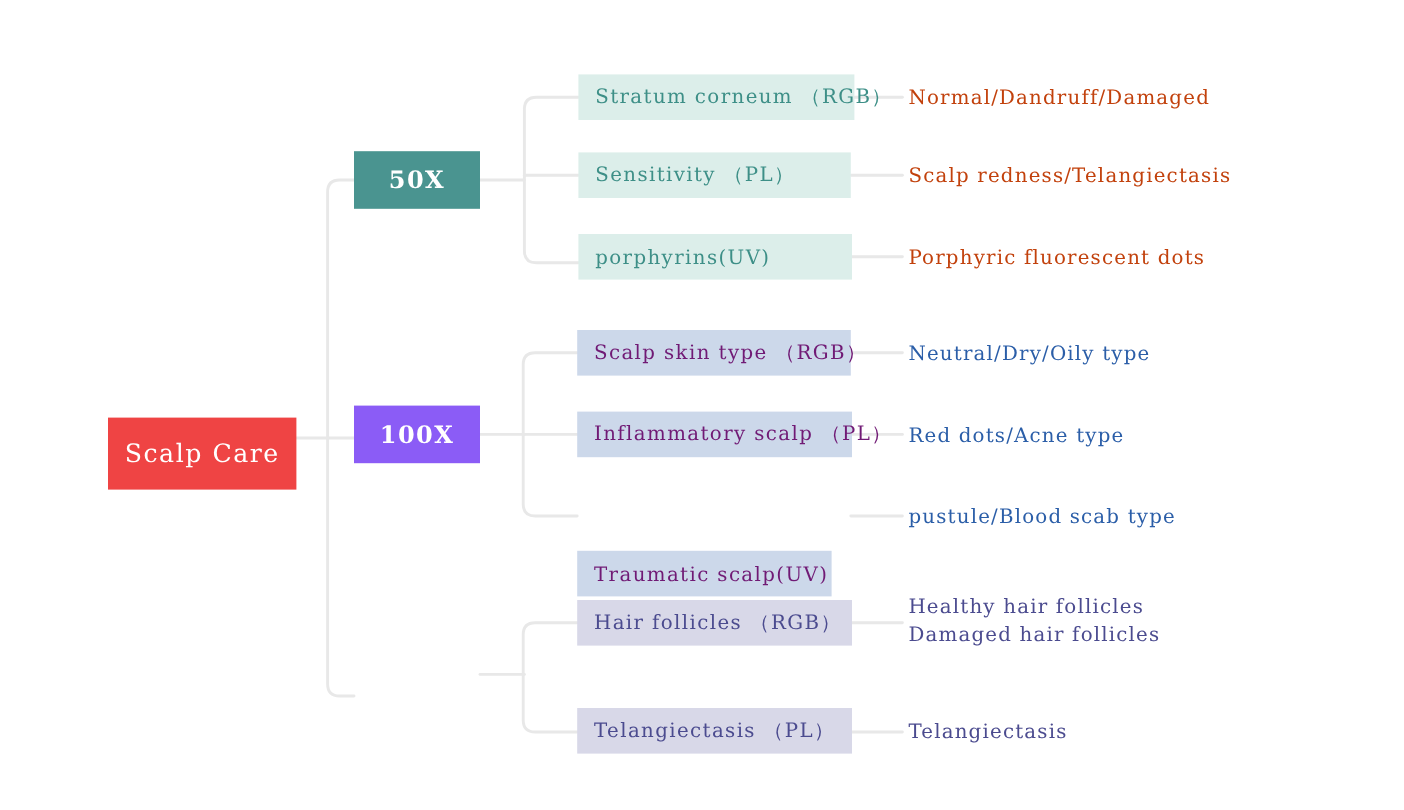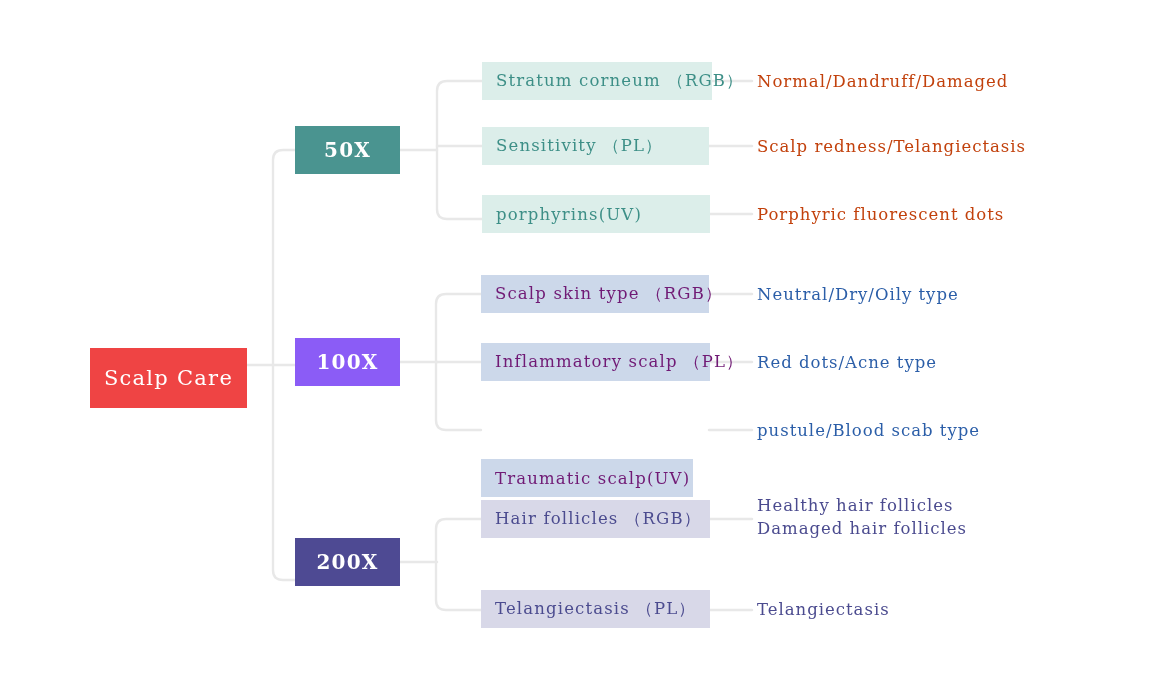--- a/index.html
+++ b/index.html
@@ -134,21 +134,20 @@
 
       <path d="M710,519 L752,519"></path>
       <path d="M710,610 L752,610"></path>
     </g>
   </svg>
 
   <div class="node root-node">Scalp Care</div>
 
   <div class="node lvl1 mag50">50X</div>
   <div class="node lvl1 mag100">100X</div>
-  <div class="node lvl1 mag200">200X</div>
 
   <div class="node lvl2 g-teal b-stratum">Stratum corneum （RGB）</div>
   <div class="node lvl2 g-teal b-sens">Sensitivity （PL）</div>
   <div class="node lvl2 g-teal b-porph">porphyrins(UV)</div>
 
   <div class="node lvl2 g-blue b-skintype">Scalp skin type （RGB）</div>
   <div class="node lvl2 g-blue b-inflam">Inflammatory scalp （PL）</div>
   <div class="node lvl2 g-blue b-traum">Traumatic scalp(UV)</div>
 
   <div class="node lvl2 g-purple b-follicle">Hair follicles （RGB）</div>

